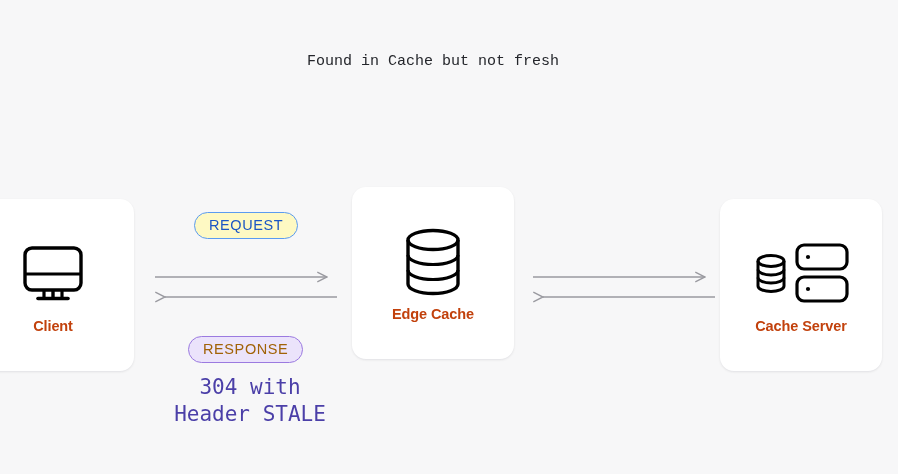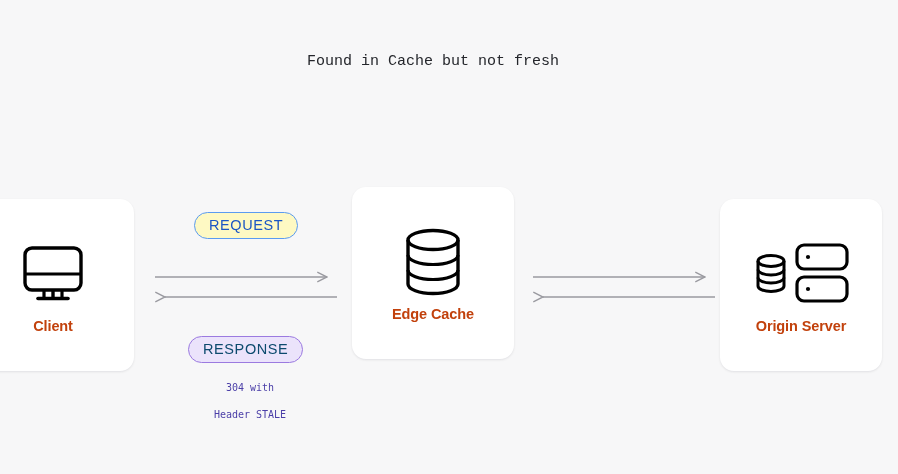--- a/index.html
+++ b/index.html
@@ -78,28 +78,28 @@
     top: 212px;
     background: #fef9c3;
     border: 1.3px solid #5b9bf0;
     color: #1b56c4;
   }
   #badge-response {
     left: 188px;
     top: 336px;
     background: #ebe3fb;
     border: 1.3px solid #9b7ae0;
-    color: #0c4a6e;
+    color: #a16207;
   }
 
   
   .mono-caption {
     position: absolute;
     font-family: "DejaVu Sans Mono", "Liberation Mono", monospace;
-    font-size: 10px;
+    font-size: 21px;
     line-height: 27px;
     text-align: center;
     white-space: pre;
   }
   #response-detail {
     left: 150px;
     top: 374px;
     width: 200px;
     color: #4b3fa8;
   }
@@ -178,21 +178,21 @@
         <path d="M5 28.5 a13 5.5 0 0 0 26 0" stroke="#000" stroke-width="2.8" fill="none"></path>
         <path d="M5 36.5 a13 5.5 0 0 0 26 0" stroke="#000" stroke-width="2.8" fill="none"></path>
 
         <rect x="44" y="4" width="50" height="24" rx="7" ry="7" stroke="#000" stroke-width="3.2" fill="none"></rect>
         <circle cx="55" cy="16" r="2.1" fill="#000"></circle>
 
         <rect x="44" y="36" width="50" height="24" rx="7" ry="7" stroke="#000" stroke-width="3.2" fill="none"></rect>
         <circle cx="55" cy="48" r="2.1" fill="#000"></circle>
       </svg>
     </div>
-    <div class="node-label">Origin Server</div>
+    <div class="node-label">Cache Server</div>
   </div>
 
   <svg class="arrow-group" id="arrows-left" viewBox="0 0 182 40">
     <defs>
       <marker id="arrowR" markerWidth="9" markerHeight="9" refX="8" refY="4.5" orient="auto" markerUnits="strokeWidth">
         <path d="M0.5,0.8 L8,4.5 L0.5,8.2" fill="none" stroke="#9a9aa0" stroke-width="1.1"></path>
       </marker>
       <marker id="arrowL" markerWidth="9" markerHeight="9" refX="1" refY="4.5" orient="auto" markerUnits="strokeWidth">
         <path d="M8.5,0.8 L1,4.5 L8.5,8.2" fill="none" stroke="#9a9aa0" stroke-width="1.1"></path>
       </marker>

